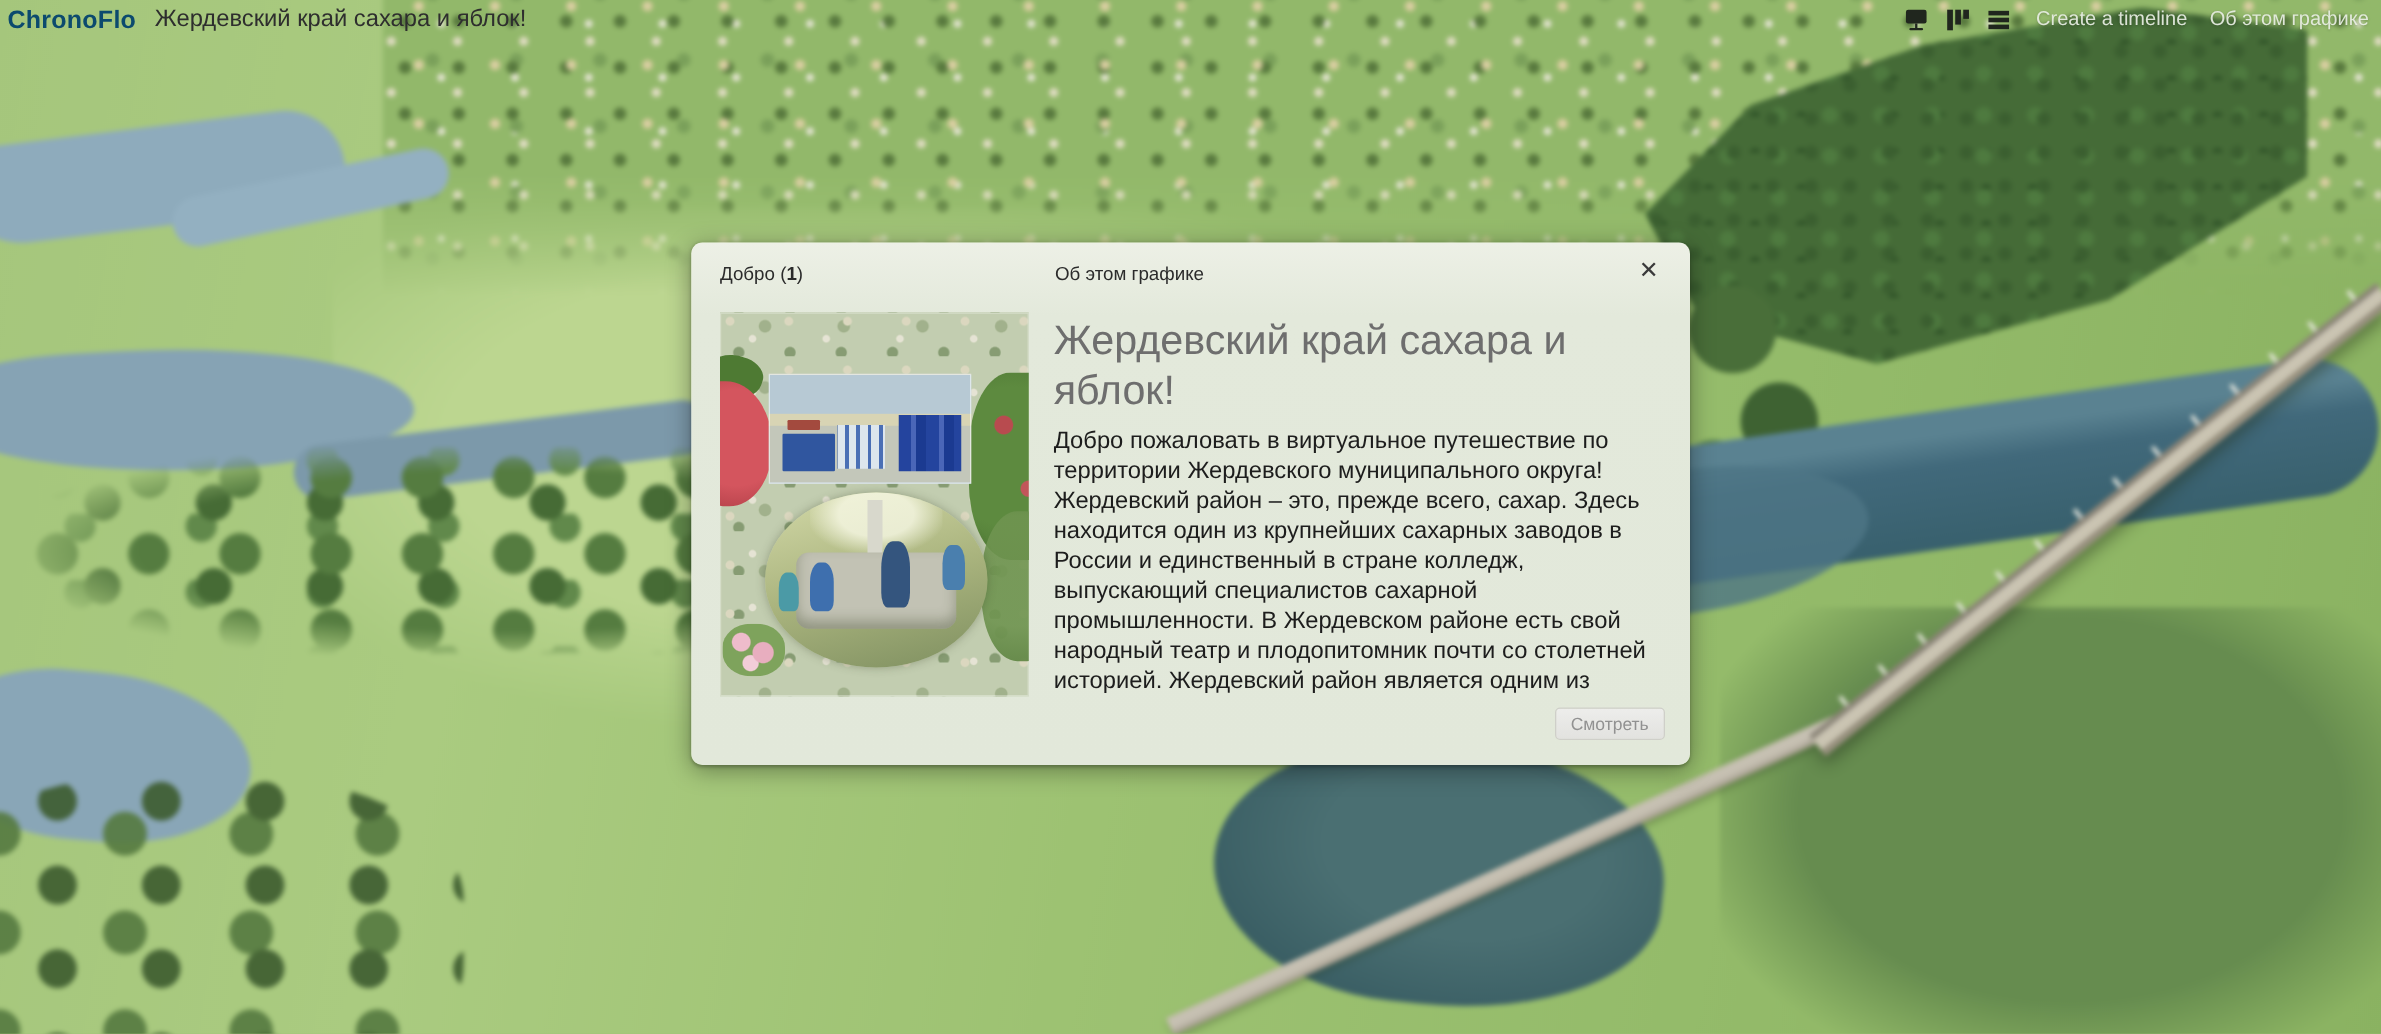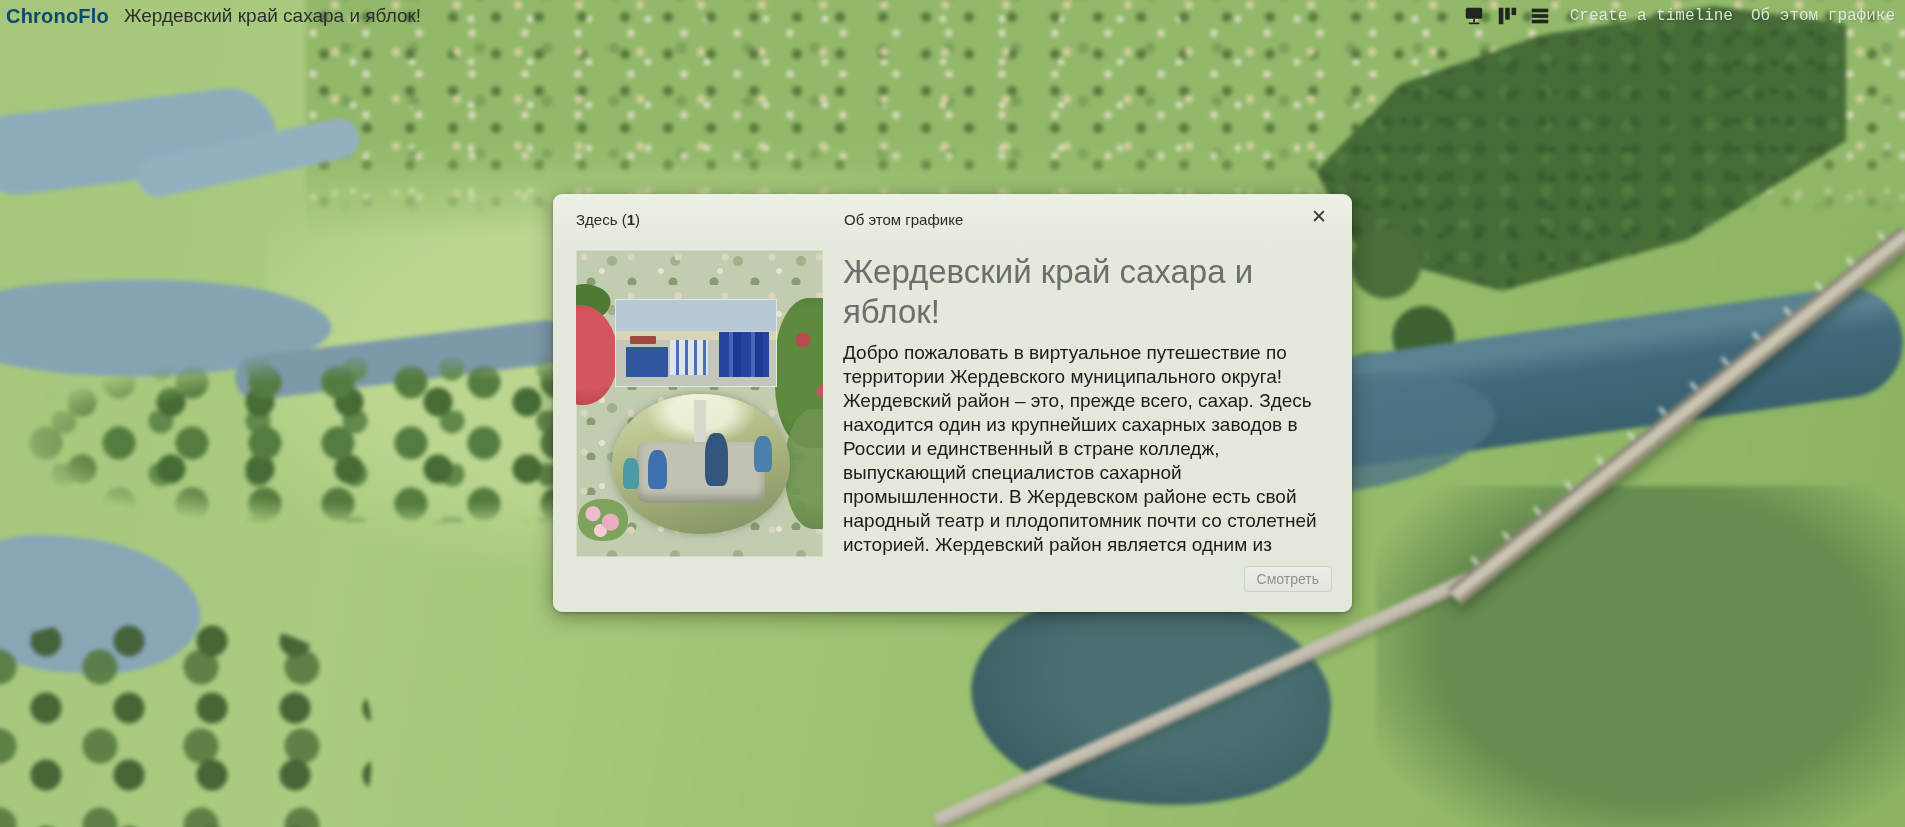--- a/index.html
+++ b/index.html
@@ -64,21 +64,21 @@
     background:repeating-linear-gradient(90deg,transparent 0 37px,#e9e9e1 37px 40px);}
 
   
   .topbar{position:absolute;left:0;top:0;right:0;height:32px;display:flex;align-items:center;padding:0 10px 0 6px;z-index:10;}
   .brand{font-size:20px;font-weight:bold;color:#0c4a6e;letter-spacing:.2px;}
   .tl-title{margin-left:15px;font-size:19px;color:#2e2e2e;}
   .topbar-right{margin-left:auto;display:flex;align-items:center;gap:18px;}
   .view-icons{display:flex;align-items:center;gap:9px;}
   .view-icon{width:24px;height:24px;display:flex;align-items:center;justify-content:center;cursor:pointer;}
   .view-icon svg{display:block;}
-  .top-link{font-size:16px;color:rgba(233,239,229,.92);cursor:pointer;text-shadow:0 1px 2px rgba(30,40,25,.25);font-family:Liberation Mono, monospace;}
+  .top-link{font-size:16px;color:rgba(233,239,229,.92);cursor:pointer;text-shadow:0 1px 2px rgba(30,40,25,.25);}
 
   
   .modal{position:absolute;left:553px;top:194px;width:799px;height:418px;z-index:20;
     background:linear-gradient(180deg,#edf0e6 0,#e3e9db 14%,#e2e8da 100%);
     border-radius:9px;box-shadow:0 4px 20px rgba(0,0,0,.38),0 1px 3px rgba(0,0,0,.25);}
   .modal-header{position:absolute;left:0;top:0;right:0;height:55px;}
   .tab{position:absolute;top:17px;font-size:15px;color:#2b2b2b;cursor:pointer;}
   .tab-photos{left:23px;}
   .tab-photos b{font-weight:bold;}
   .tab-about{left:291px;}
@@ -185,21 +185,21 @@
             </svg>
         </div>
       </div>
       <span class="top-link">Create a timeline</span>
       <span class="top-link">Об этом графике</span>
     </div>
   </header>
 
   <div class="modal">
     <div class="modal-header">
-      <span class="tab tab-photos"><span>Здесь (</span><b>1</b><span>)</span></span>
+      <span class="tab tab-photos"><span>Добро (</span><b>1</b><span>)</span></span>
       <span class="tab tab-about">Об этом графике</span>
       <span class="close-btn">✕</span>
     </div>
 
     <div class="photo">
       <div class="collage-wash"></div>
       <div class="apple-leaf"></div>
       <div class="apple-left"></div>
       <div class="orchard-right"></div>
       <div class="orchard-right2"></div>

